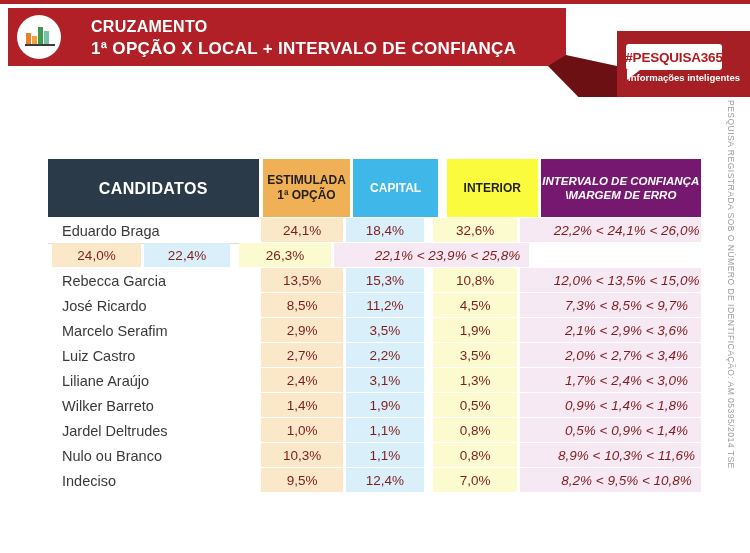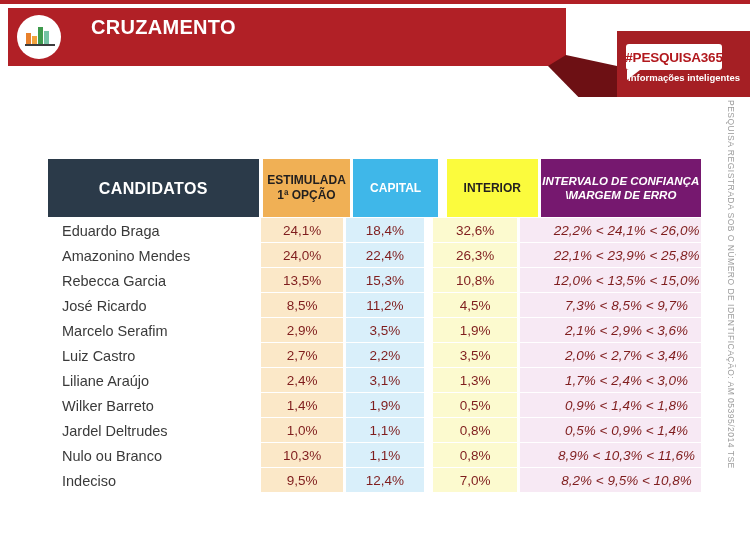--- a/index.html
+++ b/index.html
@@ -10,21 +10,21 @@
   
   .topstrip{left:0;top:0;width:750px;height:4px;background:#B12026;}
   .banner{left:8px;top:8px;width:558px;height:58px;background:#B12026;}
   .logo-circle{left:17px;top:15px;width:44px;height:44px;border-radius:50%;background:#FFFFFF;}
   .logo-bars{left:26px;top:23px;width:28px;height:21px;display:flex;align-items:flex-end;gap:1px;}
   .logo-bars .b{width:5px;}
   .b1{height:11px;background:#E8802B;}
   .b2{height:8px;background:#F2A33C;}
   .b3{height:17px;background:#3E9A4D;}
   .b4{height:13px;background:#74C3A4;}
-  .banner-title{left:91px;top:17px;color:#FFFFFF;font-weight:800;font-size:20px;letter-spacing:.3px;line-height:20px;}
+  .banner-title{left:91px;top:17px;color:#FFFFFF;font-weight:800;font-size:16px;letter-spacing:.3px;line-height:20px;}
   .banner-sub{left:91px;top:38px;color:#FFFFFF;font-weight:800;font-size:17px;letter-spacing:.3px;line-height:21px;}
 
   
   .fold{left:548px;top:55px;width:69px;height:42px;background:#6D1014;
         clip-path:polygon(0 26%,26% 0,100% 26%,100% 100%,44% 100%);}
   .ribbon{left:617px;top:31px;width:133px;height:66px;background:#A51F24;}
   .hash-box{left:9px;top:13px;width:96px;height:26px;background:#FFFFFF;border-radius:3px;
             display:flex;align-items:center;justify-content:center;}
   .hash-box span{color:#B2191E;font-weight:800;font-size:13.5px;letter-spacing:-.2px;}
   .hash-tail{left:10px;top:39px;width:13px;height:10px;background:#FFFFFF;
@@ -71,20 +71,21 @@
   <div class="abs logo-circle" style="left:9px;top:7px;">
     <div class="abs logo-bars" style="left:9px;top:8px;">
       <div class="b b1"></div>
       <div class="b b2"></div>
       <div class="b b3"></div>
       <div class="b b4"></div>
     </div>
     <div class="abs" style="left:8px;top:29px;width:30px;height:2px;background:#3C3C3C;"></div>
   </div>
   <div class="abs banner-title" style="left:83px;top:9px;">CRUZAMENTO</div>
+  <div class="abs banner-sub" style="left:83px;top:30px;">1ª OPÇÃO X LOCAL + INTERVALO DE CONFIANÇA</div>
 </div>
 
 <div class="abs fold"></div>
 <div class="abs ribbon">
   <div class="abs hash-box">
     <span>#PESQUISA365</span>
   </div>
   <div class="abs hash-tail"></div>
   <div class="abs ribbon-tag">Informações inteligentes</div>
 </div>
@@ -111,21 +112,20 @@
 
 <div class="abs tbody">
   <div class="row">
     <div class="cell name c0w">Eduardo Braga</div>
     <div class="cell t-est c1w">24,1%</div>
     <div class="cell t-cap c2w">18,4%</div>
     <div class="cell t-int c3w">32,6%</div>
     <div class="cell t-ci c4w">22,2% &lt; 24,1% &lt; 26,0%</div>
   </div>
   <div class="row">
-    <div class="cell name c0w">Amazonino Mendes</div>
     <div class="cell t-est c1w">24,0%</div>
     <div class="cell t-cap c2w">22,4%</div>
     <div class="cell t-int c3w">26,3%</div>
     <div class="cell t-ci c4w">22,1% &lt; 23,9% &lt; 25,8%</div>
   </div>
   <div class="row">
     <div class="cell name c0w">Rebecca Garcia</div>
     <div class="cell t-est c1w">13,5%</div>
     <div class="cell t-cap c2w">15,3%</div>
     <div class="cell t-int c3w">10,8%</div>

